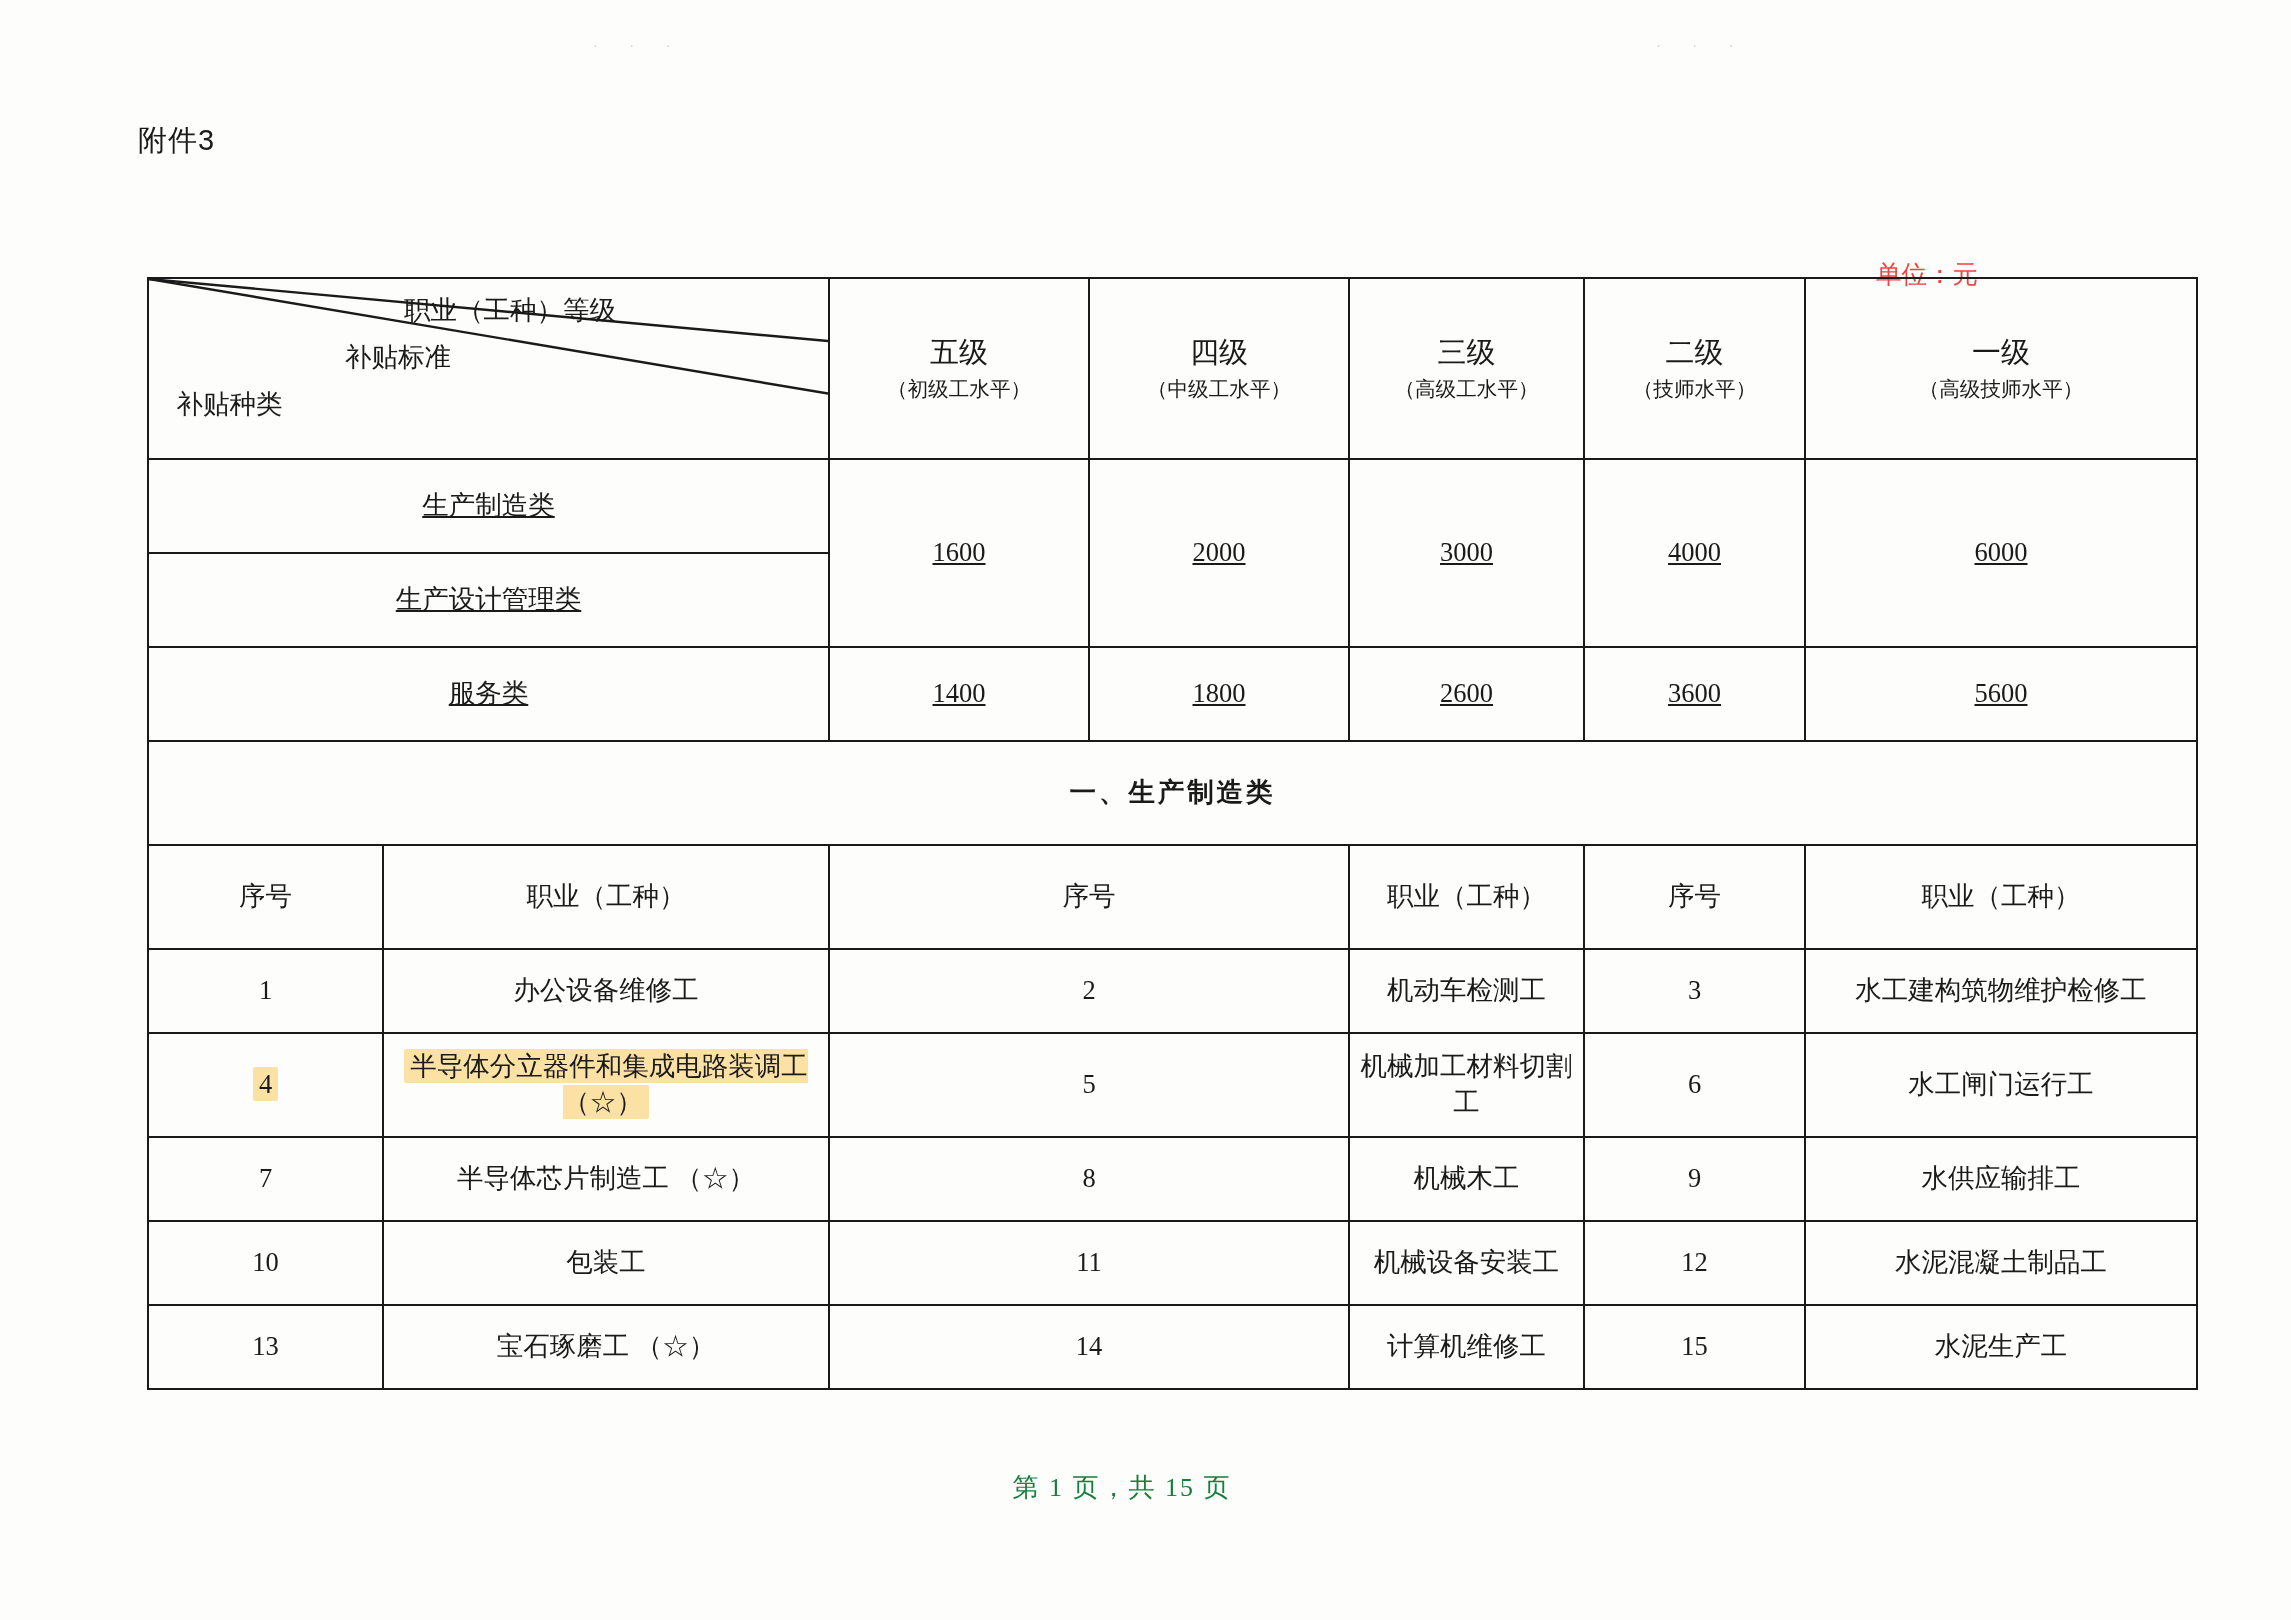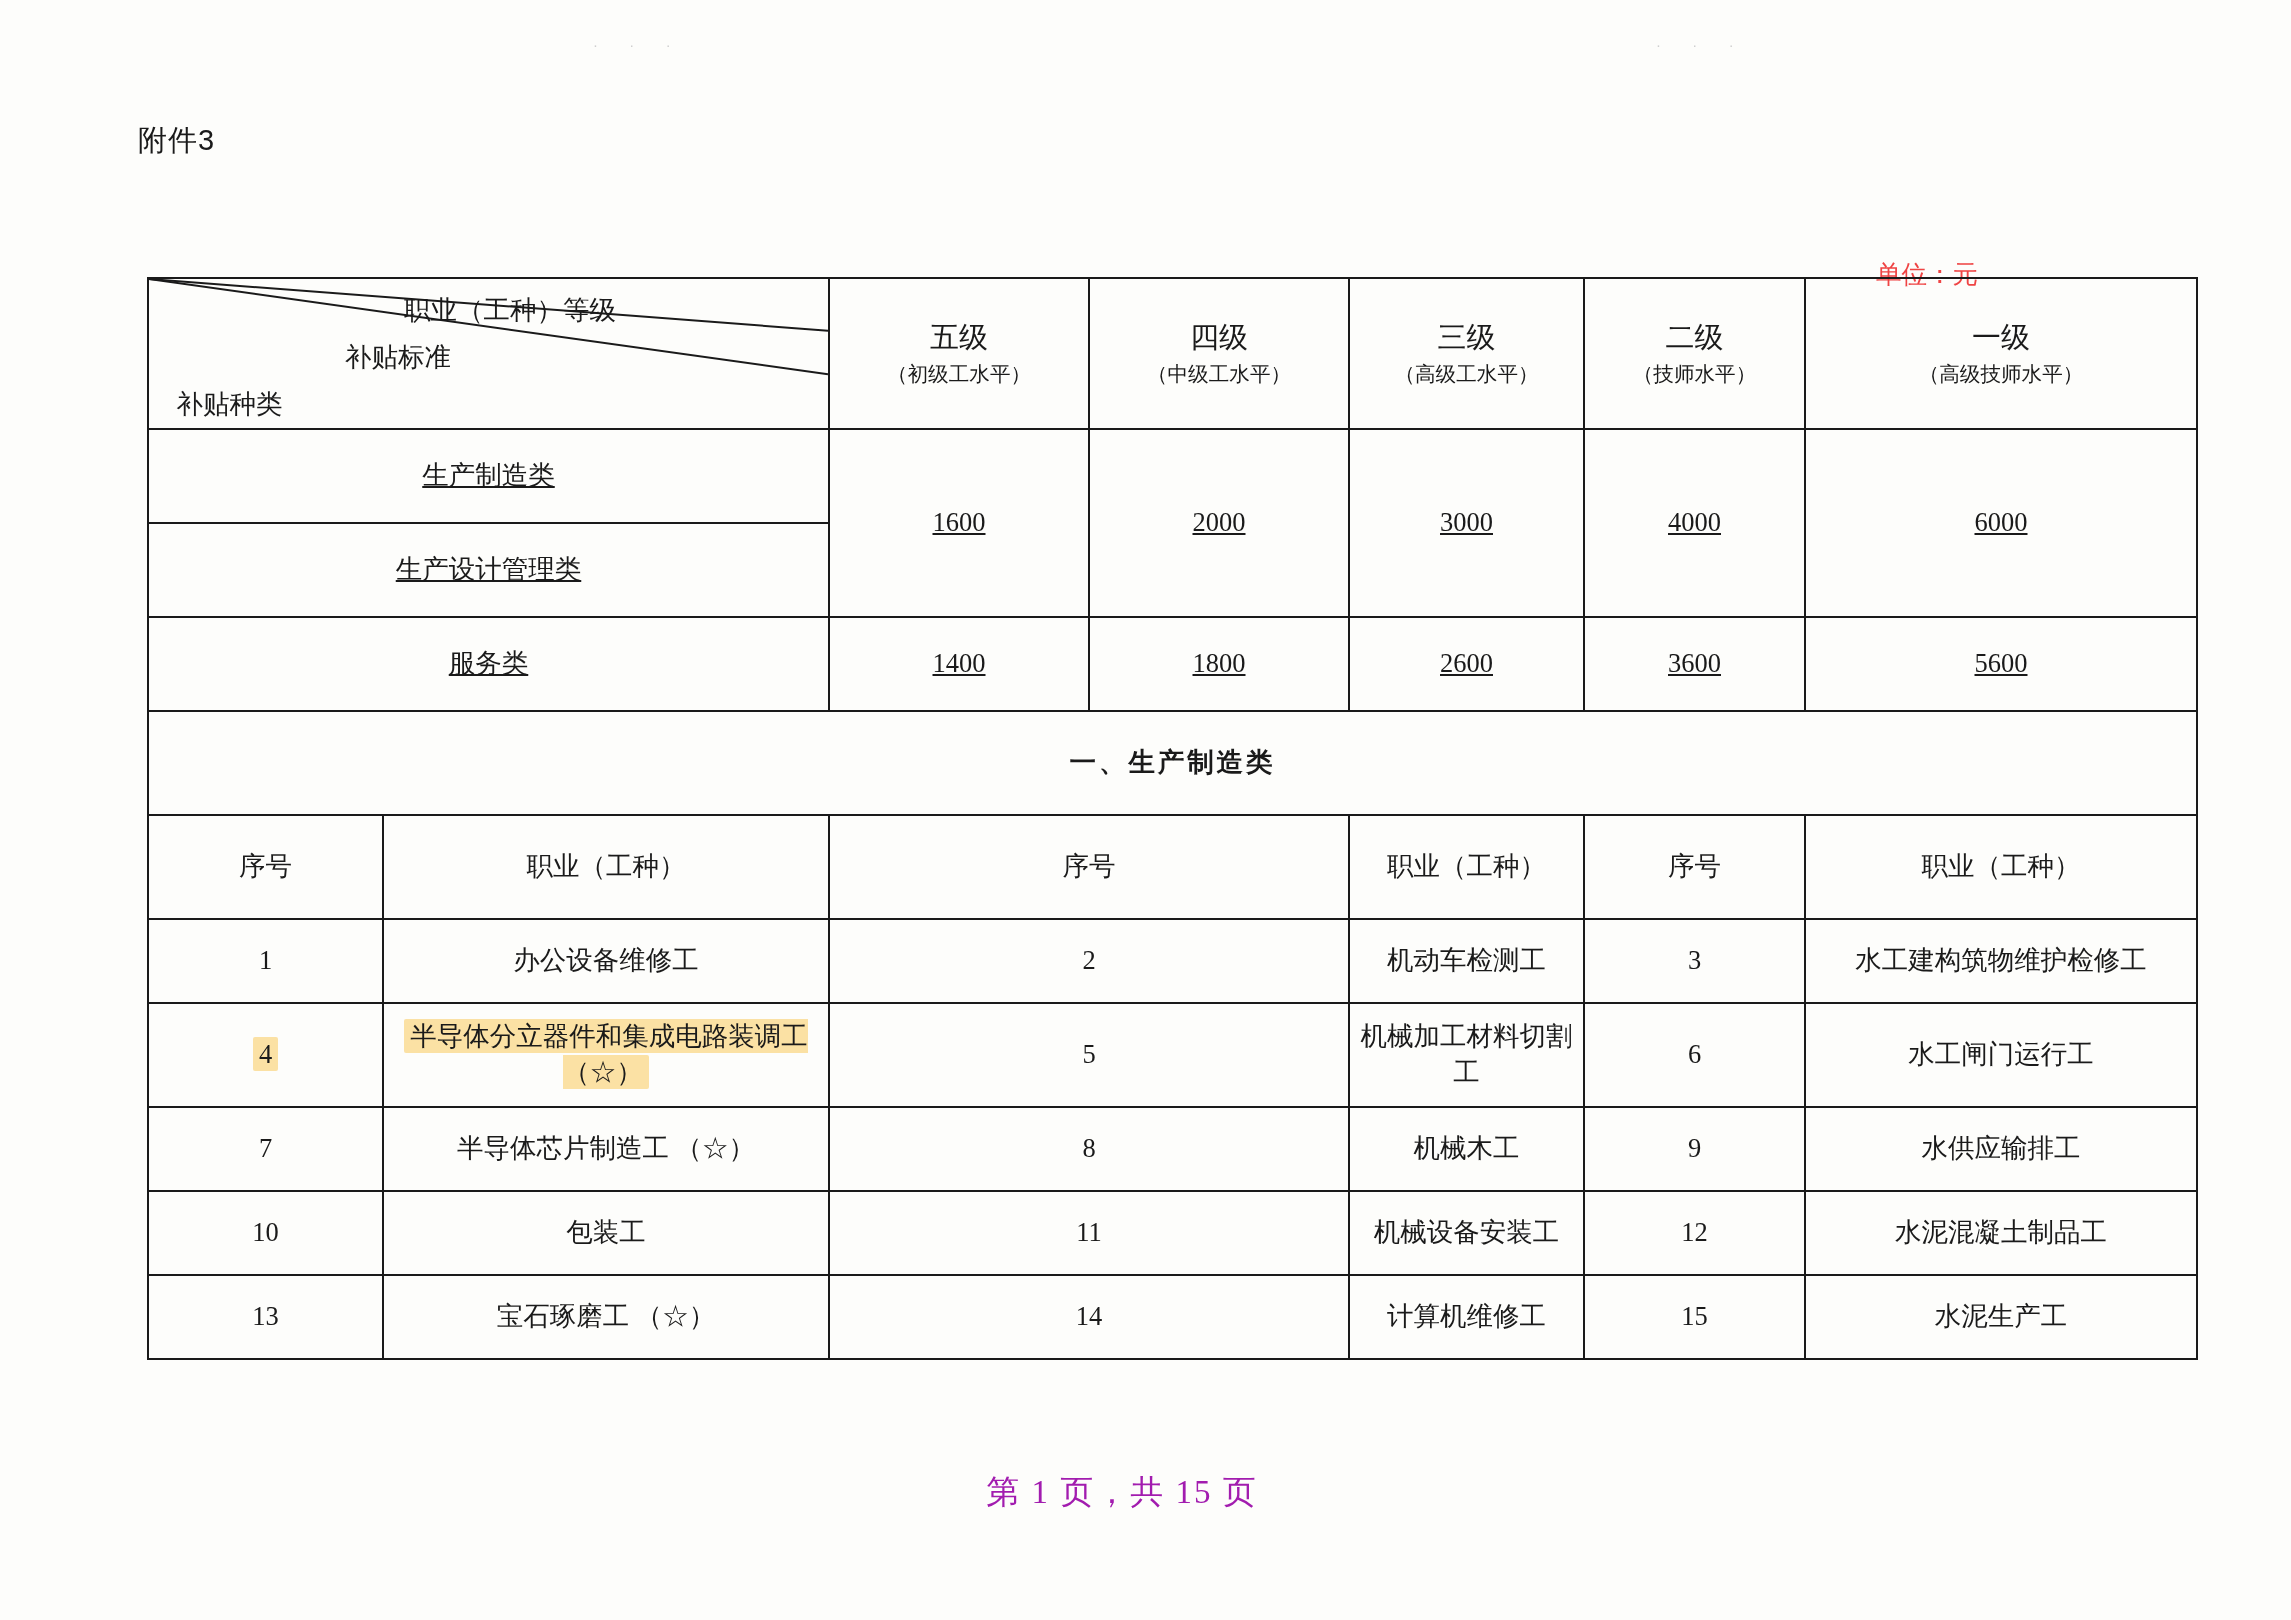--- a/index.html
+++ b/index.html
@@ -70,21 +70,21 @@
     text-align: center;
     vertical-align: middle;
     font-size: 26.5px;
     color: #1a1a1a;
     padding: 5.9px 3.9px;
     line-height: 1.35;
   }
   .hdr-corner {
     position: relative;
     height: 147px;
-    padding: 1px !important;
+    padding: 16px !important;
   }
   .hdr-corner .t1 {
     position: absolute;
     left: 255px;
     top: 13.7px;
     font-size: 26.5px;
   }
   .hdr-corner .t2 {
     position: absolute;
     left: 196px;
@@ -131,22 +131,22 @@
     padding: 2px 5.9px;
     border-radius: 2px;
   }
   .two-line { line-height: 1.45; }
   .footer {
     position: absolute;
     left: 0;
     top: 1470px;
     width: 2244px;
     text-align: center;
-    font-size: 33px;
-    color: #a21caf;
+    font-size: 26px;
+    color: #15803d;
     letter-spacing: 2px;
   }
 </style>
 </head>
 <body>
 
 <div class="page">
 
   <div class="scan-mark" style="left:593px; top:37px;">· · ·</div>
   <div class="scan-mark" style="left:1656px; top:37px;">· · ·</div>

